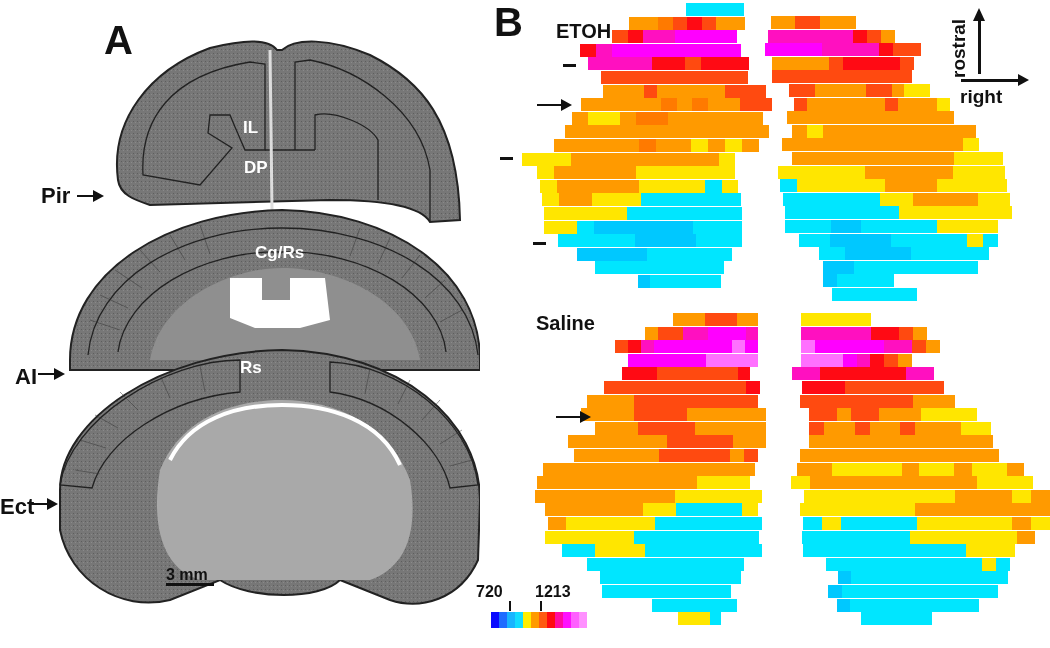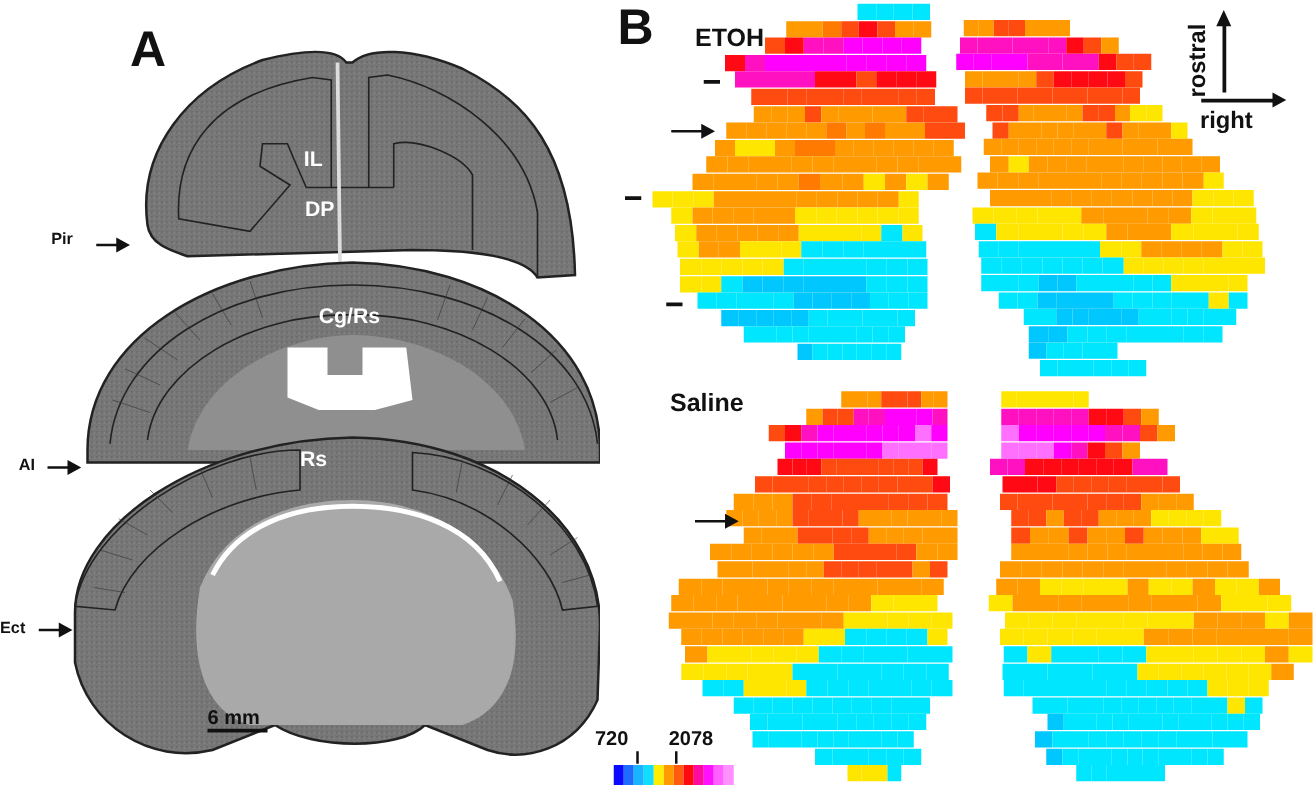--- a/index.html
+++ b/index.html
@@ -1,18 +1,18 @@
 <!DOCTYPE html>
 <html><head>
 <meta charset="utf-8">
 <style>
   html,body{margin:0;padding:0;background:#fff;}
   body{width:1050px;height:648px;position:relative;overflow:hidden;font-family:"Liberation Sans",sans-serif;}
   .panel-label{position:absolute;font-weight:bold;font-size:40px;color:#111;}
-  .lbl{position:absolute;font-weight:bold;color:#111;font-size:13px;}
+  .lbl{position:absolute;font-weight:bold;color:#111;font-size:22px;}
   .wlbl{position:absolute;font-weight:bold;color:#fff;font-size:17px;}
   .arrow{position:absolute;height:2px;background:#111;}
   .arrow::after{content:"";position:absolute;right:-10px;top:-5px;border-left:11px solid #111;border-top:6px solid transparent;border-bottom:6px solid transparent;}
   #brain{position:absolute;left:0;top:0;width:480px;height:648px;}
   .hm-row{position:absolute;height:13px;display:flex;border-bottom:1px solid rgba(255,255,255,.35);}
   .hm-row span{flex:1;height:100%;}
   .dash{position:absolute;height:3px;width:13px;background:#111;}
   .cbar{position:absolute;left:491px;top:612px;width:96px;height:16px;display:flex;}
   .cbar span{flex:1;}
   .tick{position:absolute;width:2px;height:10px;background:#111;}
@@ -80,21 +80,21 @@
   <div class="wlbl" style="left:255px;top:243px;">Cg/Rs</div>
   <div class="wlbl" style="left:240px;top:358px;">Rs</div>
 
   <div class="lbl" style="left:41px;top:183px;">Pir</div>
   <div class="arrow" style="left:77px;top:195px;width:17px;"></div>
   <div class="lbl" style="left:15px;top:364px;">AI</div>
   <div class="arrow" style="left:38px;top:373px;width:17px;"></div>
   <div class="lbl" style="left:0px;top:494px;">Ect</div>
   <div class="arrow" style="left:31px;top:503px;width:17px;"></div>
 
-  <div class="lbl" style="left:166px;top:566px;font-size:16px;">6 mm</div>
+  <div class="lbl" style="left:166px;top:566px;font-size:16px;">3 mm</div>
   <div style="position:absolute;left:166px;top:583px;width:48px;height:3px;background:#111;"></div>
 </div>
 
 <div id="panel-b">
   <div class="panel-label" style="left:494px;top:0px;">B</div>
   <div class="lbl" style="left:556px;top:20px;font-size:20px;">ETOH</div>
   <div class="lbl" style="left:536px;top:312px;font-size:20px;">Saline</div>
 
   <div id="heatmaps">
       <div class="hm-row" style="left: 686px; width: 58px; top: 3px;">
@@ -1247,21 +1247,21 @@
   <div>
     <div style="position:absolute;left:978px;top:14px;width:3px;height:60px;background:#111;"></div>
     <div style="position:absolute;left:973px;top:8px;border-bottom:13px solid #111;border-left:6px solid transparent;border-right:6px solid transparent;"></div>
     <div class="lbl" style="left:948px;top:8px;font-size:19px;transform-origin:left top;transform:rotate(-90deg) translate(-70px,0);">rostral</div>
     <div class="arrow" style="left:961px;top:79px;width:58px;height:3px;"></div>
     <div class="lbl" style="left:960px;top:86px;font-size:19px;">right</div>
   </div>
 
   <div>
     <div class="lbl" style="left:476px;top:583px;font-size:16px;">720</div>
-    <div class="lbl" style="left:535px;top:583px;font-size:16px;">2078</div>
+    <div class="lbl" style="left:535px;top:583px;font-size:16px;">1213</div>
     <div class="tick" style="left:509px;top:601px;"></div>
     <div class="tick" style="left:540px;top:601px;"></div>
     <div class="cbar" id="cbar">
         <span style="background: rgb(10, 10, 255);"></span>
         <span style="background: rgb(30, 108, 255);"></span>
         <span style="background: rgb(24, 180, 255);"></span>
         <span style="background: rgb(18, 220, 255);"></span>
         <span style="background: rgb(255, 238, 0);"></span>
         <span style="background: rgb(255, 154, 0);"></span>
         <span style="background: rgb(255, 90, 16);"></span>

